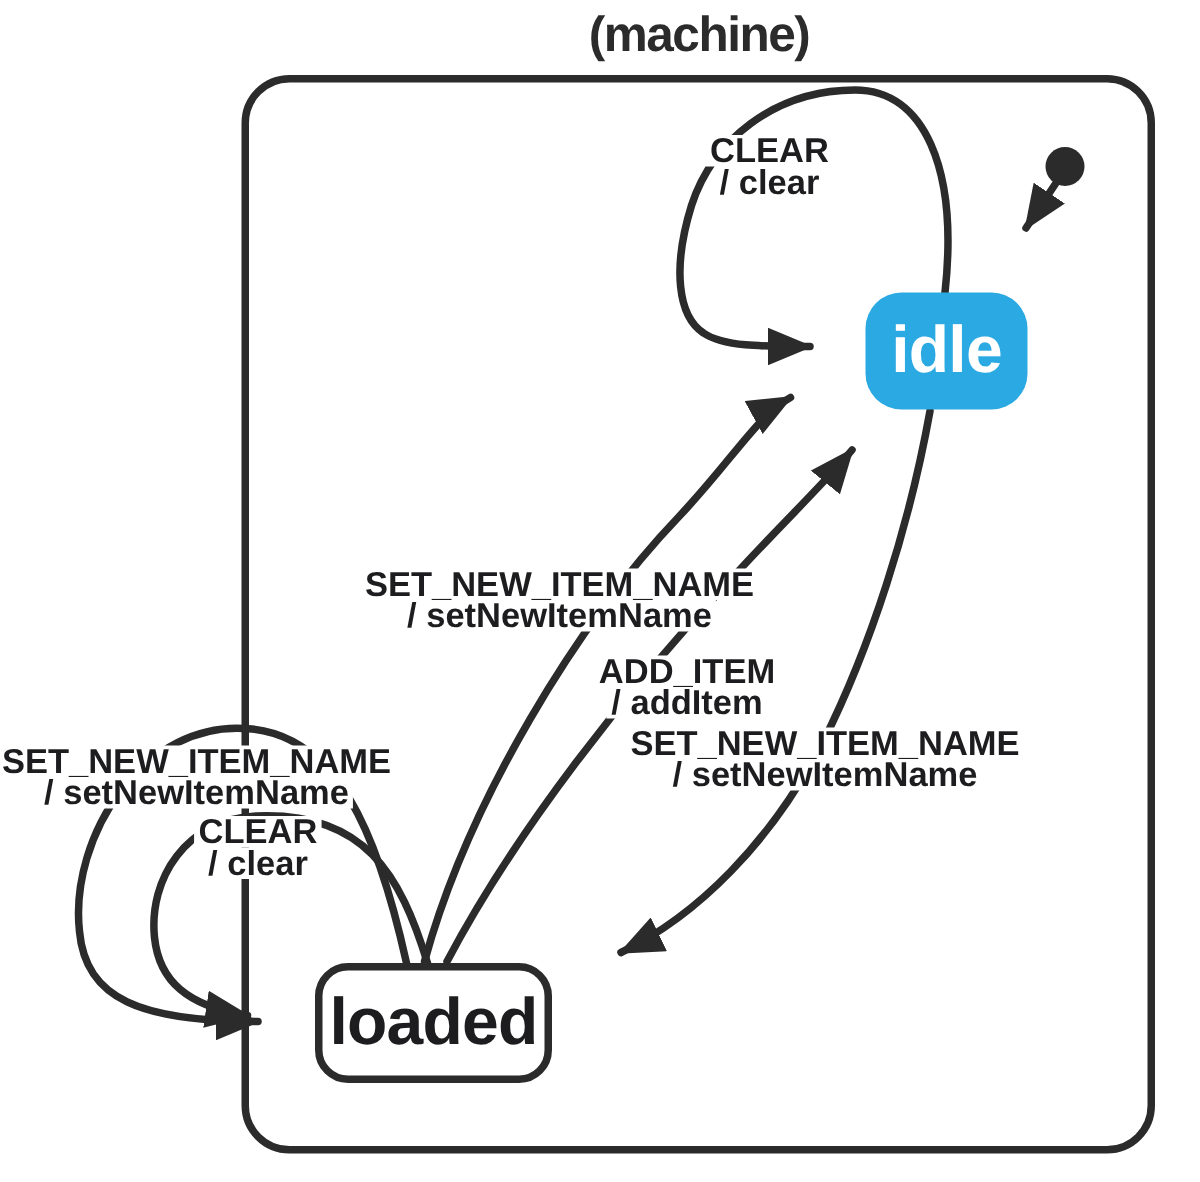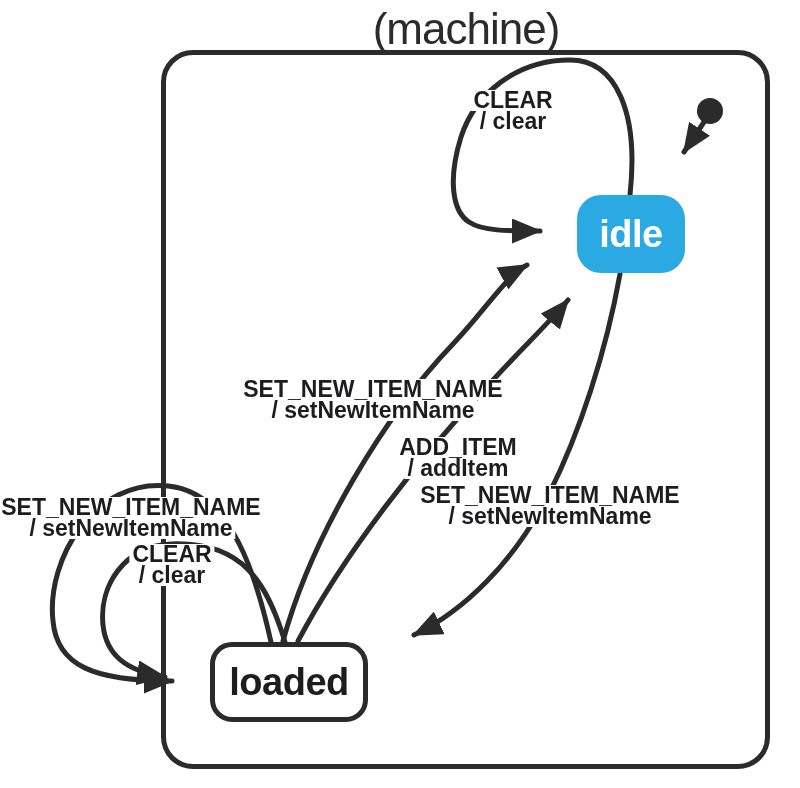--- a/index.html
+++ b/index.html
@@ -16,37 +16,37 @@
     background:var(--canvas-bg);
     font-family:"Liberation Sans", sans-serif;
   }
   .machine{
     position:absolute;left:161px;top:50px;width:609px;height:719px;
     box-sizing:border-box;border:5px solid var(--line);border-radius:32px;
     background:transparent;
   }
   .title{
     position:absolute;left:316px;top:4px;width:300px;text-align:center;
-    font-size:44px;font-weight:400;color:var(--line);letter-spacing:-1px;
+    font-size:33px;font-weight:700;color:var(--line);letter-spacing:-1px;
     z-index:4;
   }
   svg.edges{position:absolute;left:0;top:0;z-index:1;}
   svg.edges path.edge{fill:none;stroke:var(--line);stroke-width:5;stroke-linecap:round;}
   svg.edges .dot{fill:var(--line);}
   .arrow-tip{fill:var(--line);}
   .edge-label{
     position:absolute;z-index:2;transform:translateX(-50%);
     display:flex;flex-direction:column;align-items:center;
     font-size:23px;line-height:21px;font-weight:700;color:var(--label-text);
     white-space:nowrap;text-align:center;cursor:pointer;
   }
   .edge-label span{background:var(--canvas-bg);padding:0 3px;}
   .state{
     position:absolute;z-index:3;display:flex;align-items:center;justify-content:center;
-    box-sizing:border-box;font-weight:700;font-size:38px;letter-spacing:-0.5px;
+    box-sizing:border-box;font-weight:700;font-size:44px;letter-spacing:-0.5px;
   }
   .state-idle{
     left:577px;top:195px;width:108px;height:78px;border-radius:24px;
     background:var(--active-state-bg);color:var(--active-state-text);
   }
   .state-loaded{
     left:210px;top:642px;width:158px;height:80px;border-radius:22px;
     background:var(--canvas-bg);color:var(--state-text);border:5px solid var(--line);
   }
 </style>

